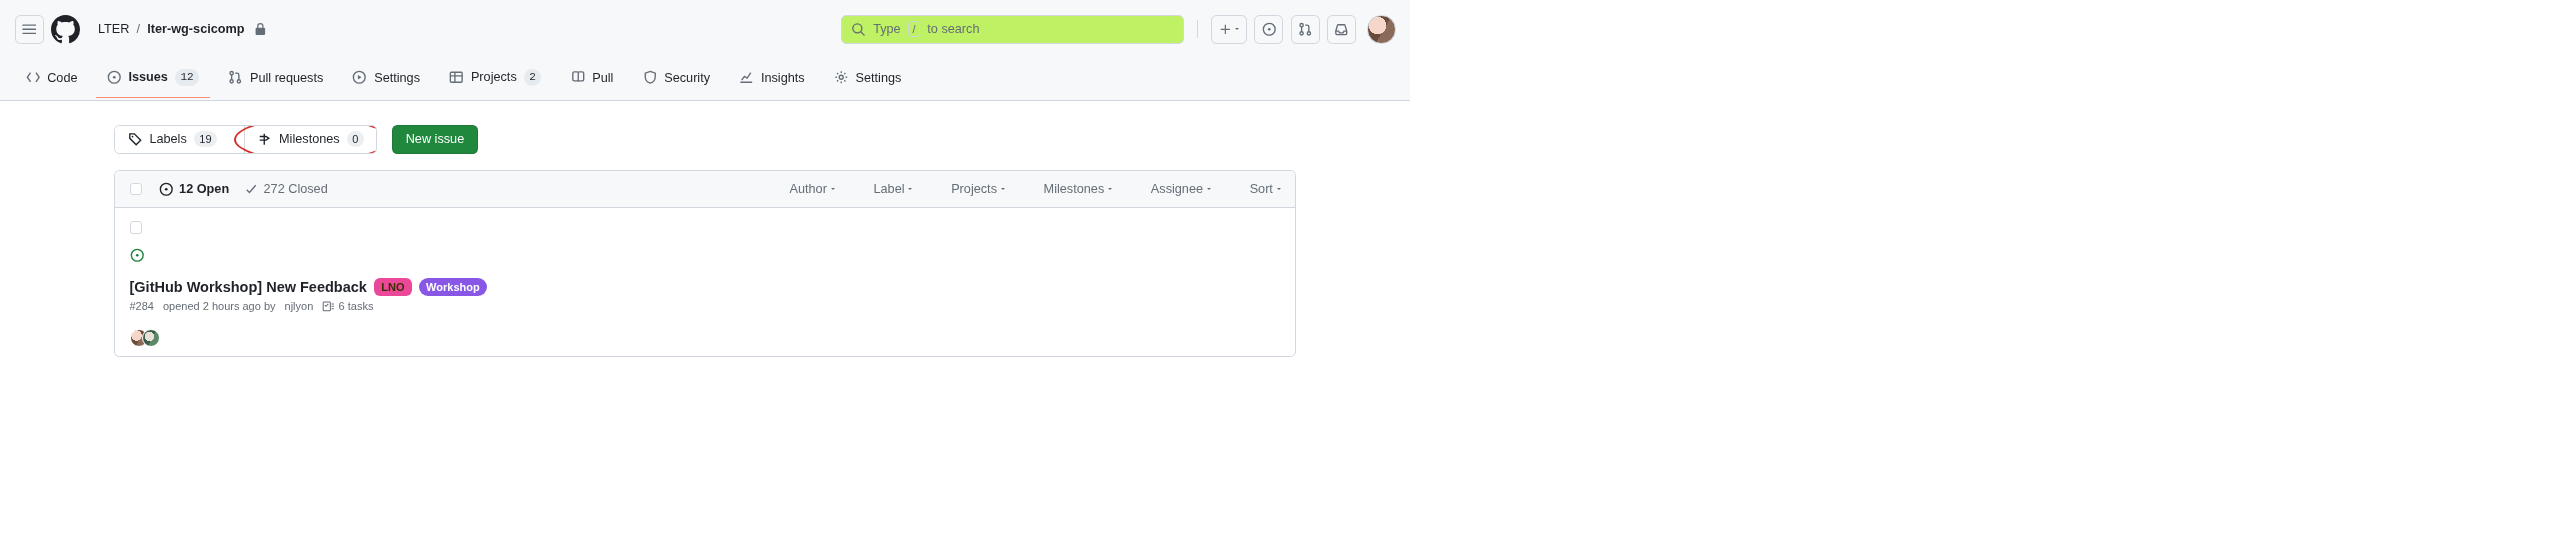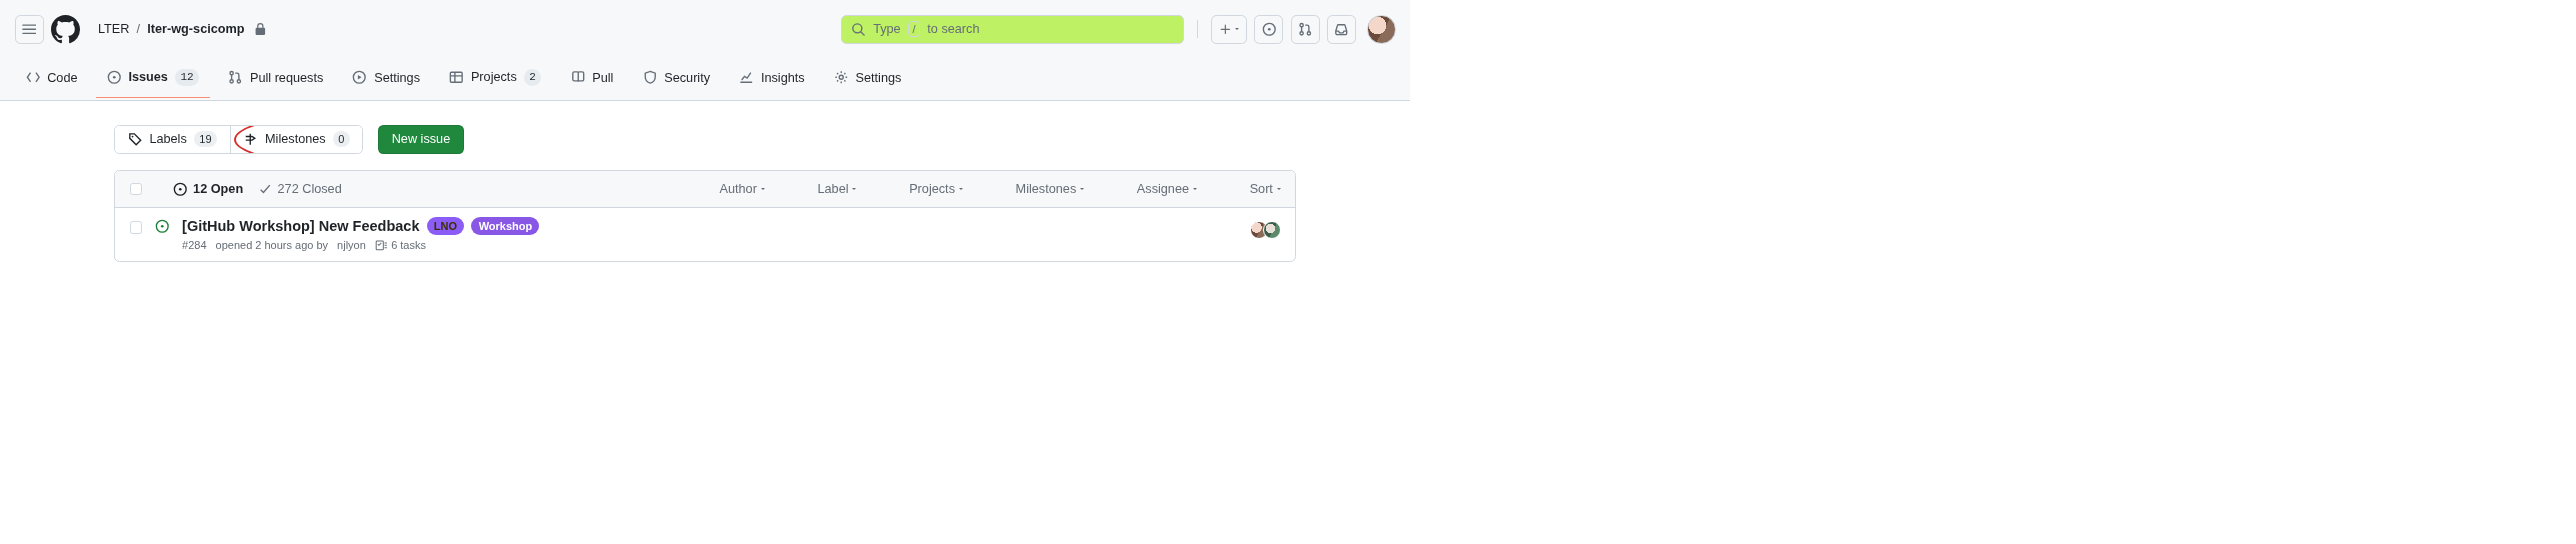--- a/index.html
+++ b/index.html
@@ -167,20 +167,21 @@
     font-size:12.7px;
     color:#656d76;
   }
   .pill-group {
     display:flex;
     border:0.9px solid #d0d7de;
     border-radius:5.4px;
     overflow:hidden;
     height:29px;
     position:relative;
+    gap:14px;
   }
   .pill-btn {
     display:inline-flex; align-items:center; gap:7.2px;
     padding:0 12.7px;
     background:#ffffff;
     cursor:pointer;
     font-weight:500;
     color:#1f2328;
     font-size:12.7px;
   }
@@ -216,41 +217,42 @@
     border:0.9px solid #d0d7de;
     border-radius:5.4px;
     overflow:hidden;
   }
   .issue-box-header {
     display:flex;
     align-items:center;
     padding:11px 14.5px;
     background:#f6f8fa;
     border-bottom:0.9px solid #d0d7de;
-    gap:31px;
+    gap:17px;
   }
   .chk {
     width:12.7px; height:12.7px;
     border:0.9px solid #d0d7de;
     border-radius:2.7px;
     background:#ffffff;
     cursor:pointer;
     flex-shrink:0;
   }
   .state-tabs { display:flex; align-items:center; gap:14.5px; }
   .state-tab { display:inline-flex; align-items:center; gap:5.4px; cursor:pointer; color:#656d76; font-size:12.7px;}
   .state-tab.active { font-weight:600; color:#1f2328; }
   .header-spacer { flex:1; }
   .dd { display:inline-flex; align-items:center; gap:3.6px; color:#656d76; cursor:pointer; margin-left:22px; font-size:12.7px;}
   .issue-row {
     display:flex;
     align-items:flex-start;
     padding:9px 14.5px;
     gap:12.7px;
     border-bottom:0.9px solid #d0d7de;
+    flex-direction:column;
   }
   .issue-row:last-child { border-bottom:none; }
   .issue-open-icon { color:#1a7f37; margin-top:1.8px; flex-shrink:0;}
   .issue-main { flex:1; display:flex; flex-direction:column; gap:3.6px; }
   .issue-title-line { display:flex; align-items:center; gap:7.2px; flex-wrap:wrap;}
   .issue-title { font-weight:600; font-size:14.5px; cursor:pointer; color:#1f2328;}
   .label-chip {
     display:inline-flex; align-items:center;
     border-radius:903px;
     padding:0 7.2px;
@@ -481,21 +483,21 @@
     <div id="issue-rows">
         <div class="issue-row">
           <div class="chk" style="margin-top: 3.6px;"></div>
           <span class="issue-open-icon"><svg width="14.5" height="14.5" viewBox="0 0 16 16" fill="none" stroke="currentColor" stroke-width="1.5">
               <circle cx="8" cy="8" r="6.5"></circle>
               <circle cx="8" cy="8" r="1.5" fill="currentColor" stroke="none"></circle>
             </svg></span>
           <div class="issue-main">
             <div class="issue-title-line">
               <a class="issue-title">[GitHub Workshop] New Feedback</a>
-              <span class="label-chip" style="background: #8b5cf6; color: rgb(61, 46, 0);">LNO</span>
+              <span class="label-chip" style="background: #ec4899; color: rgb(61, 46, 0); border-radius: 6px;">LNO</span>
               <span class="label-chip" style="background: rgb(137, 87, 229); color: rgb(255, 255, 255);">Workshop</span>
             </div>
             <div class="issue-meta">
               <span>#284</span>
               <span>opened 2 hours ago by</span>
               <a>njlyon</a>
               <span class="tasks">
                 <svg width="12.7" height="12.7" viewBox="0 0 16 16" fill="none" stroke="currentColor" stroke-width="1.3">
                   <rect x="1.5" y="2.5" width="9" height="11" rx="1"></rect>
                   <path d="M3.5 6.5l1.5 1.5 3-3M12 5h3M12 8h3M12 11h3"></path>

